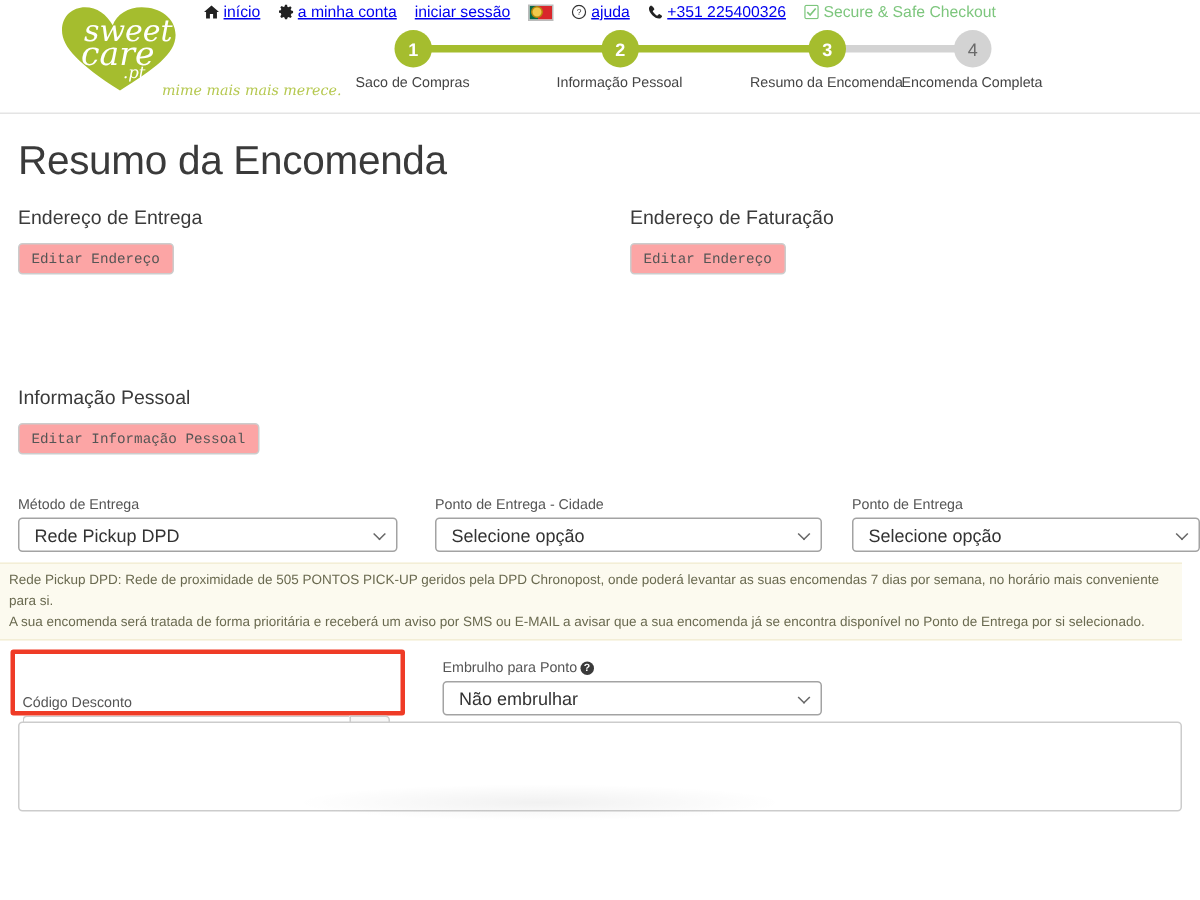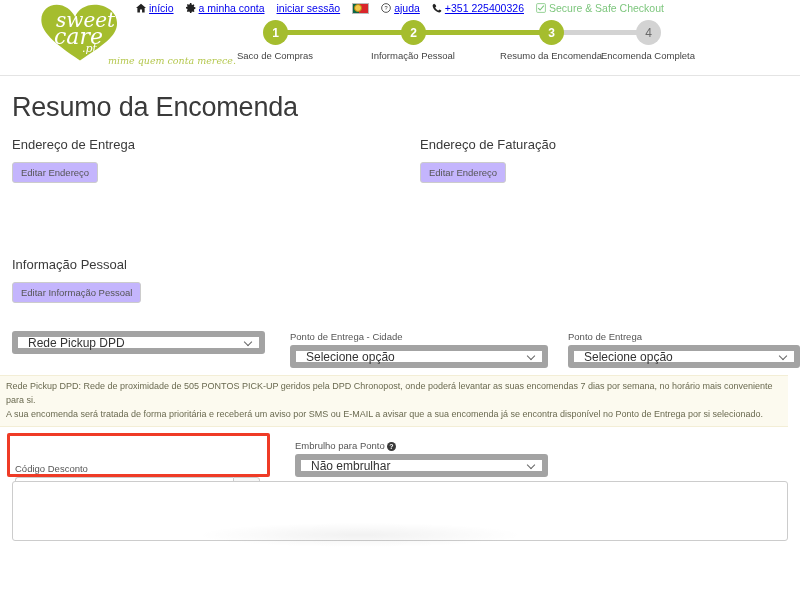--- a/index.html
+++ b/index.html
@@ -83,22 +83,22 @@
   .page-title {
     margin: 16px 0 0 12px; font-size: 27px; font-weight: normal;
     color: #3a3a3a; letter-spacing: -0.2px;
   }
   .section-head {
     font-size: 13px; color: #3a3a3a; font-weight: normal;
   }
   .btn-outline {
     display: inline-block; padding: 4px 8px;
     border: 1px solid #cccccc; border-radius: 3px;
-    background: #c4b5fd; color: #555; font-size: 9.5px;
-    font-family: Liberation Sans, sans-serif; cursor: pointer;
+    background: #fca5a5; color: #555; font-size: 9.5px;
+    font-family: Liberation Mono, monospace; cursor: pointer;
     line-height: 1.2;
     text-align: center;
   }
 
   .addr-row { position: relative; margin-top: 14px; height: 120px; }
   .col-left { position: absolute; left: 12px; top: 0; width: 390px; }
   .col-right { position: absolute; left: 420px; top: 0; width: 370px; }
   .addr-row .btn-outline { margin-top: 10px; }
 
   .pessoal { position: relative; margin-top: 0px; padding-left: 12px; }
@@ -112,21 +112,21 @@
   .pf.b { left: 203px; }
   .pf.c { left: 406px; }
 
   .opcoes { position: relative; margin-top: 28px; padding-left: 12px; }
 
   .field-row { position: relative; margin-top: 12px; height: 42px; }
   .field { position: absolute; top: 0; }
   .field-label { font-size: 9.5px; color: #555; display: block; margin-bottom: 3px; }
   .select-box {
     position: relative; height: 23px; width: 100%;
-    border: 6px solid #a3a3a3; border-radius: 3px; background: #fff;
+    border: 1px solid #a3a3a3; border-radius: 3px; background: #fff;
     display: flex; align-items: center;
     padding: 0 20px 0 10px;
     font-size: 12px; color: #333; cursor: pointer;
   }
   .caret {
     position: absolute; right: 8px; top: 50%;
     width: 6px; height: 6px; margin-top: -4px;
     border-right: 1.4px solid #666; border-bottom: 1.4px solid #666;
     transform: rotate(45deg);
   }
@@ -247,21 +247,21 @@
 
 <a class="logo-wrap" href="#">
   <svg class="heart" viewBox="0 0 100 72">
     <path d="M50 70 C16 48 2 34 2 20 C2 8 11 1 21 1 C31 1 39 7 44 16 C47 7 57 1 68 1 C83 1 96 10 96 24 C96 40 78 52 50 70 Z" fill="#a5bd2e"></path>
   </svg>
   <span class="logo-text">
     <span class="l1">sweet</span>
     <span class="l2">care</span>
     <span class="l3">.pt</span>
   </span>
-  <span class="tagline">mime quem conta merece.</span>
+  <span class="tagline">mime mais mais merece.</span>
 </a>
 
 <div class="stepper">
   <div class="step-line" style="left:32px; width:145px;"></div>
   <div class="step-line" style="left:170px; width:145px;"></div>
   <div class="step-line inactive" style="left:308px; width:100px;"></div>
 
   <div class="step" style="left:25px;">
     <span>1</span>
   </div>
@@ -303,20 +303,21 @@
   <div class="pessoal">
     <div class="section-head">Informação Pessoal</div>
     <button class="btn-outline">Editar Informação Pessoal</button>
   </div>
 
   <div class="opcoes">
 
     <div class="field-row">
 
       <div class="field f1">
+        <span class="field-label">Método de Entrega</span>
         <div class="select-box">
           <span>Rede Pickup DPD</span>
           <span class="caret"></span>
         </div>
       </div>
 
       <div class="field f2">
         <span class="field-label">Ponto de Entrega - Cidade</span>
         <div class="select-box">
           <span>Selecione opção</span>

